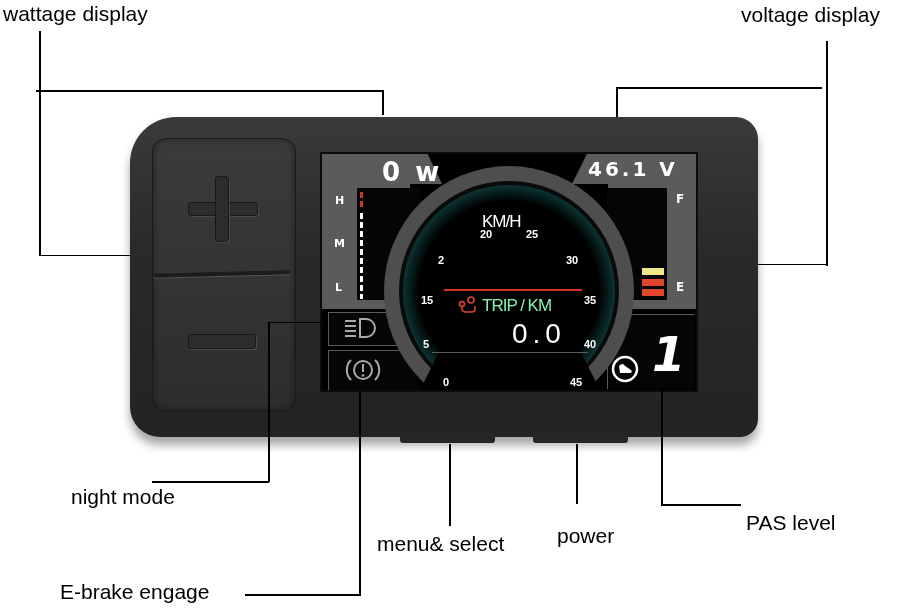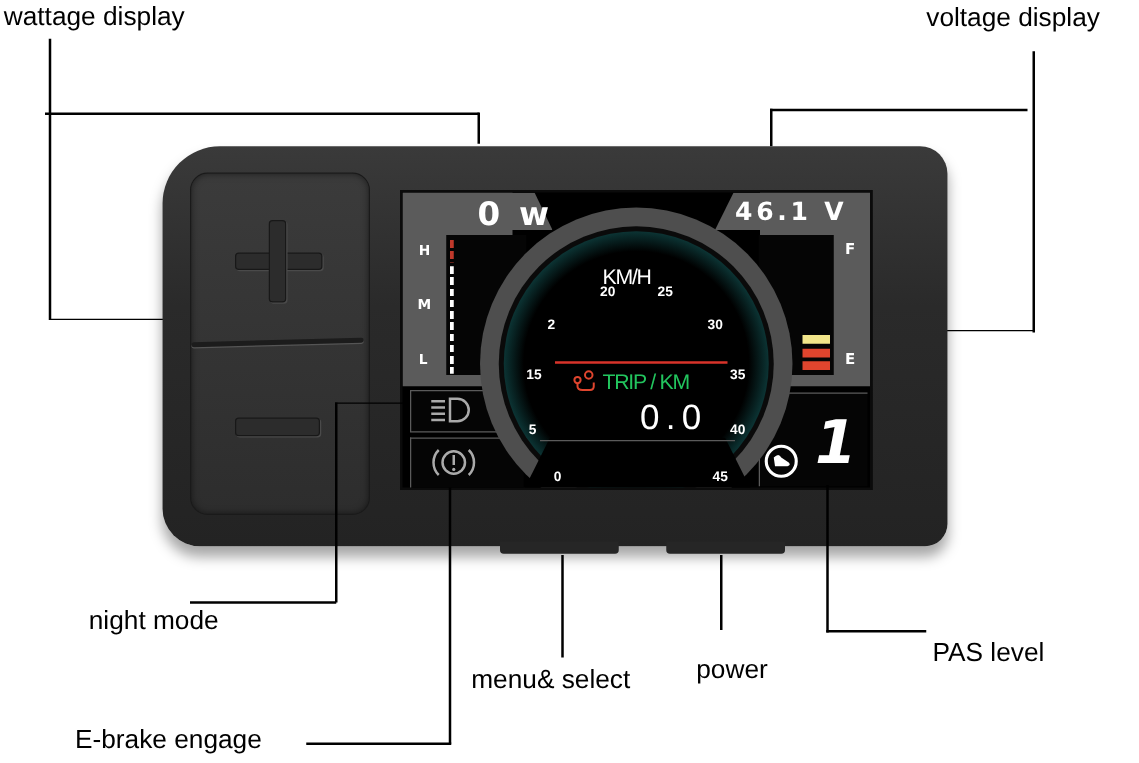--- a/index.html
+++ b/index.html
@@ -129,21 +129,21 @@
   <div class="tick" style="left:262px; top:148px;">40</div>
   <div class="tick" style="left:248px; top:186px;">45</div>
 
   <div style="position:absolute; left:160px; top:58px; color:#fff; font-size:17px; font-family:'Liberation Sans', sans-serif; letter-spacing:-1px;">KM/H</div>
   <div style="position:absolute; left:122px; top:135px; width:138px; height:2px; background:#d8332a;"></div>
   <svg style="position:absolute; left:135px; top:141px;" width="20" height="20" viewBox="0 0 20 20">
     <circle cx="14" cy="5" r="3" fill="none" stroke="#e0452e" stroke-width="1.6"></circle>
     <circle cx="5" cy="9" r="2.5" fill="none" stroke="#e0452e" stroke-width="1.6"></circle>
     <path d="M5 12 v2 q0 3 4 3 h6 q3 0 3 -3 v-3" fill="none" stroke="#e0452e" stroke-width="1.6"></path>
   </svg>
-  <div style="position:absolute; left:160px; top:142px; color:#22c55e; font-size:17px; font-family:'Liberation Sans', sans-serif; letter-spacing:-1px;">TRIP / KM</div>
+  <div style="position:absolute; left:160px; top:142px; color:#86efac; font-size:17px; font-family:'Liberation Sans', sans-serif; letter-spacing:-1px;">TRIP / KM</div>
   <div style="position:absolute; left:190px; top:164px; color:#fff; font-size:28px; letter-spacing:5px; font-family:'Liberation Sans', sans-serif;">0.0</div>
 </div>
 
 <div class="line" style="left:268px; top:322px; width:2px; height:160px;"></div>
 <div class="line" style="left:268px; top:322px; width:56px; height:1px;"></div>
 <div class="line" style="left:152px; top:481px; width:117px; height:2px;"></div>
 
 <div class="line" style="left:359px; top:390px; width:2px; height:205px;"></div>
 <div class="line" style="left:245px; top:594px; width:116px; height:2px;"></div>
 

